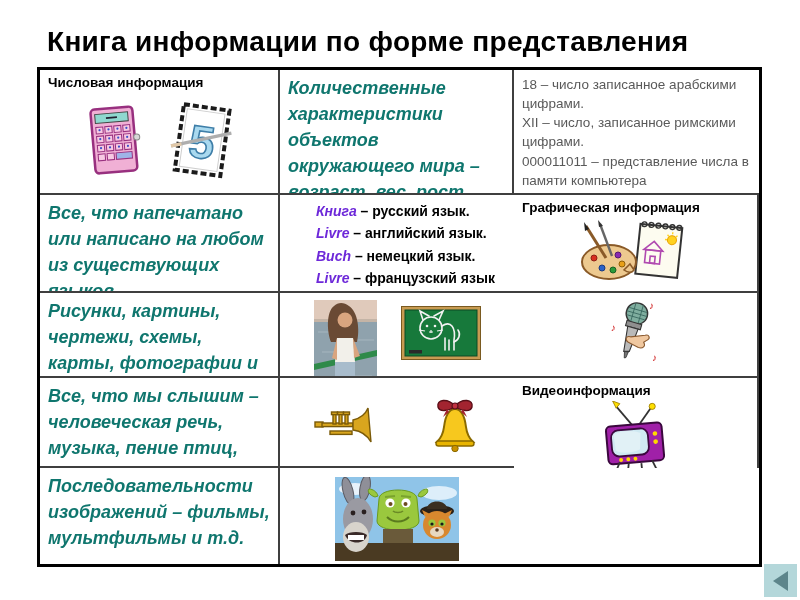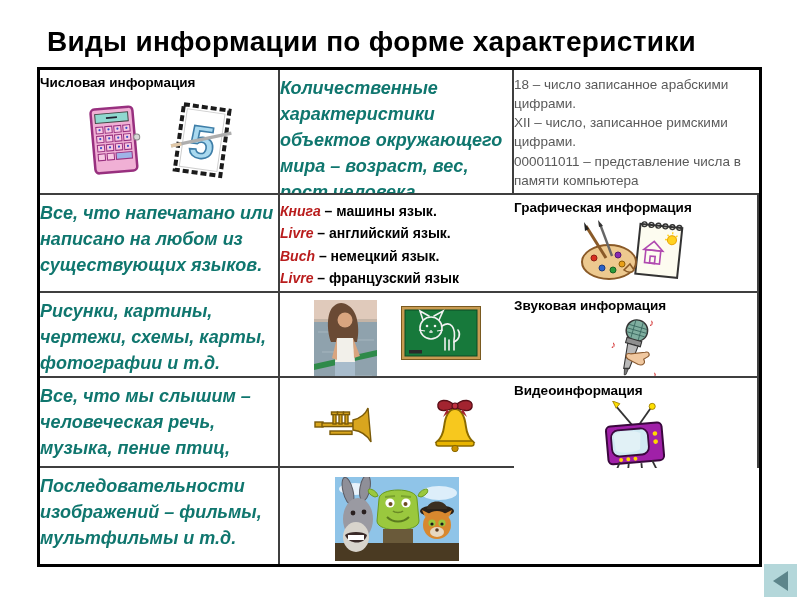--- a/index.html
+++ b/index.html
@@ -2,39 +2,39 @@
 <html><head>
 <meta charset="utf-8">
 <style>
   html,body{margin:0;padding:0;background:#fff;}
   body{width:800px;height:600px;overflow:hidden;font-family:"Liberation Sans",sans-serif;position:relative;}
   .slide{position:relative;width:800px;height:600px;background:#ffffff;}
   .title{position:absolute;left:47px;top:26px;width:730px;font-size:28px;font-weight:bold;color:#000;letter-spacing:.3px;white-space:nowrap;}
   .info-table{position:absolute;left:37px;top:67px;border:3px solid #000;display:grid;
     grid-template-columns:240px 234px 245px;
     grid-template-rows:125px 98px 85px 90px 96px;background:#fff;}
-  .cell{border-right:2px solid #3f3f3f;border-bottom:2px solid #3f3f3f;padding:5px 0;box-sizing:border-box;overflow:hidden;position:relative;}
+  .cell{border-right:2px solid #3f3f3f;border-bottom:2px solid #3f3f3f;padding:5px 8px;box-sizing:border-box;overflow:hidden;position:relative;}
   .cell.lc{border-right:none;}
   .cell.lr{border-bottom:none;}
   .type{font-size:13.5px;font-weight:bold;color:#000;line-height:1.25;}
   .desc{font-size:18px;font-weight:bold;color:#0f766e;line-height:1.45;font-style:italic;}
   .examples{font-size:13.5px;font-weight:normal;color:#595959;line-height:1.42;}
   .lang-line{font-size:14px;font-weight:bold;color:#000;line-height:1.6;}
-  .lang-word{color:#b91c1c;font-style:italic;}
+  .lang-word{color:#6d28d9;font-style:italic;margin-left:28px;}
   .icon-row{display:flex;justify-content:center;align-items:center;}
   .nav-btn{position:absolute;left:764px;top:564px;width:33px;height:33px;background:#b4d7da;display:flex;align-items:center;justify-content:center;cursor:pointer;}
   .nav-arrow{width:0;height:0;border-top:10px solid transparent;border-bottom:10px solid transparent;border-right:15px solid #5d858b;}
   svg{display:block;}
 </style>
 </head>
 <body>
 
 <div class="slide">
 
-  <div class="title">Виды информации по форме характеристики</div>
+  <div class="title">Книга информации по форме представления</div>
 
   <div class="info-table">
 
     <div class="cell">
       <div class="type">Числовая информация</div>
       <div class="icon-row" style="gap:28px;margin-top:9px;">
         <svg width="56" height="76" viewBox="0 0 56 76">
           <g transform="rotate(-5 28 38)">
             <rect x="7" y="5" width="42" height="64" rx="4" fill="#f0b0d5" stroke="#98307f" stroke-width="2.5"></rect>
             <rect x="11" y="10" width="33" height="9" fill="#8fd8cf" stroke="#444" stroke-width="1"></rect>
@@ -90,21 +90,21 @@
     <div class="cell lc examples">
       <div>18 – число записанное арабскими цифрами.</div>
       <div>XII – число, записанное римскими цифрами.</div>
       <div>000011011 – представление числа в памяти компьютера</div>
     </div>
 
     <div class="cell">
       <div class="desc">Все, что напечатано или написано на любом из существующих языков.</div>
     </div>
     <div class="cell lc">
-      <div class="lang-line"><span class="lang-word">Книга</span><span> – машины язык.</span></div>
+      <div class="lang-line"><span class="lang-word">Книга</span><span> – русский язык.</span></div>
       <div class="lang-line"><span class="lang-word">Livre</span><span> – английский язык.</span></div>
       <div class="lang-line"><span class="lang-word">Buch</span><span> – немецкий язык.</span></div>
       <div class="lang-line"><span class="lang-word">Livre</span><span> – французский язык</span></div>
     </div>
 
     <div class="cell">
       <div class="type">Графическая информация</div>
       <div class="icon-row" style="margin-top:1px;">
         <svg width="112" height="62" viewBox="0 0 112 62">
           <g transform="rotate(6 80 31)">
@@ -189,21 +189,20 @@
             <path d="M28 26 L32 26 M30 24 L30 27"></path>
             <line x1="18" y1="24" x2="24" y2="25"></line>
               <line x1="36" y1="25" x2="42" y2="24"></line>
           </g>
           <rect x="8" y="44" width="13" height="3.5" fill="#2a2a2a"></rect>
         </svg>
       </div>
     </div>
 
     <div class="cell">
-      <div class="type">Звуковая информация</div>
       <div class="icon-row" style="margin-top:2px;">
         <svg width="74" height="66" viewBox="0 0 74 86">
           <g transform="rotate(16 36 40)">
             <circle cx="32" cy="18" r="14" fill="#7fae9f" stroke="#333" stroke-width="1.8"></circle>
             <g stroke="#35635a" stroke-width="1">
               <line x1="20" y1="13" x2="44" y2="13"></line>
                 <line x1="18" y1="18" x2="46" y2="18"></line>
                 <line x1="20" y1="23" x2="44" y2="23"></line>
               <line x1="27" y1="5" x2="27" y2="31"></line>
                 <line x1="37" y1="5" x2="37" y2="31"></line>

